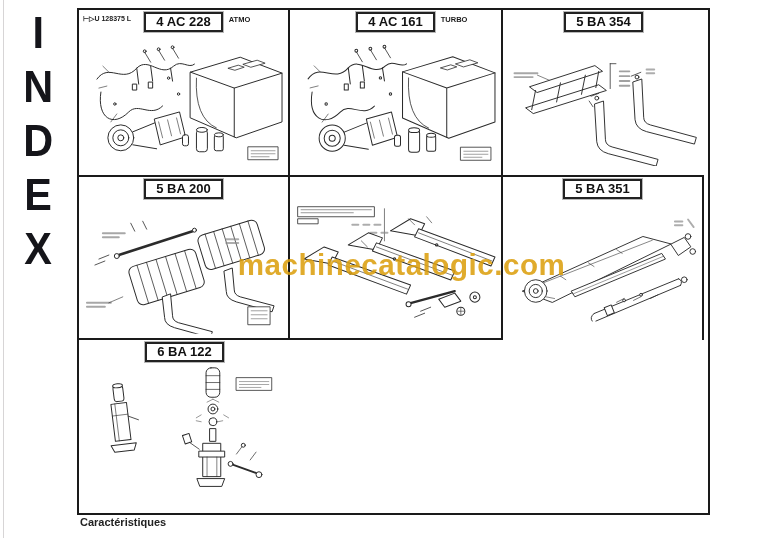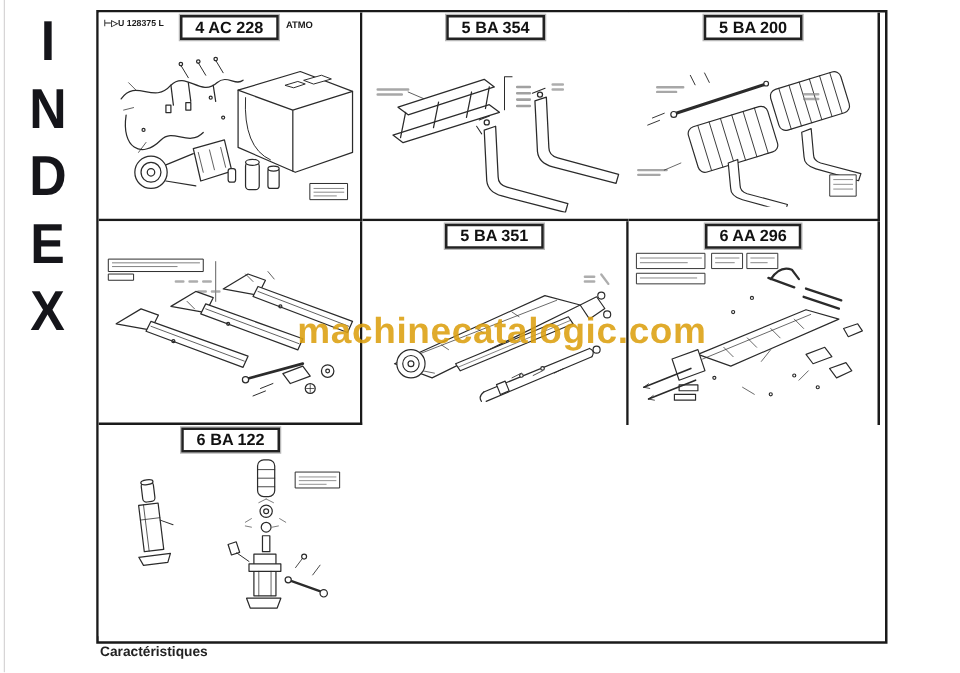--- a/index.html
+++ b/index.html
@@ -261,20 +261,30 @@
     <div class="cell-header">
       <span class="pre">⊢▷U 128375 L</span>
       <span class="code">4 AC 228</span>
       <span class="suf">ATMO</span>
     </div>
     <svg class="diagram" viewBox="0 0 210 135">
         <use href="#sym-engine"></use>
       </svg>
   </div>
 
+  <div class="cell bR bB">
+    <div class="cell-header">
+      <span class="pre" style="visibility: hidden;"></span>
+      <span class="code">4 AC 161</span>
+      <span class="suf">TURBO</span>
+    </div>
+    <svg class="diagram" viewBox="0 0 210 135">
+        <use href="#sym-engine"></use>
+      </svg>
+  </div>
 
   <div class="cell bB">
     <div class="cell-header">
       <span class="pre" style="visibility: hidden;"></span>
       <span class="code">5 BA 354</span>
       <span class="suf" style="visibility: hidden;"></span>
     </div>
     <svg class="diagram" viewBox="0 0 210 135">
         <use href="#sym-forks"></use>
       </svg>
@@ -302,30 +312,20 @@
     <div class="cell-header">
       <span class="pre" style="visibility: hidden;"></span>
       <span class="code">5 BA 351</span>
       <span class="suf" style="visibility: hidden;"></span>
     </div>
     <svg class="diagram" viewBox="0 0 210 150">
         <use href="#sym-boom1"></use>
       </svg>
   </div>
 
-  <div class="cell bR">
-    <div class="cell-header">
-      <span class="pre" style="visibility: hidden;"></span>
-      <span class="code">6 AA 296</span>
-      <span class="suf" style="visibility: hidden;"></span>
-    </div>
-    <svg class="diagram" viewBox="0 0 210 150">
-        <use href="#sym-chassis"></use>
-      </svg>
-  </div>
 
   <div class="cell">
     <div class="cell-header">
       <span class="pre" style="visibility: hidden;"></span>
       <span class="code">6 BA 122</span>
       <span class="suf" style="visibility: hidden;"></span>
     </div>
     <svg class="diagram" viewBox="0 0 210 150">
         <use href="#sym-jacks"></use>
       </svg>

